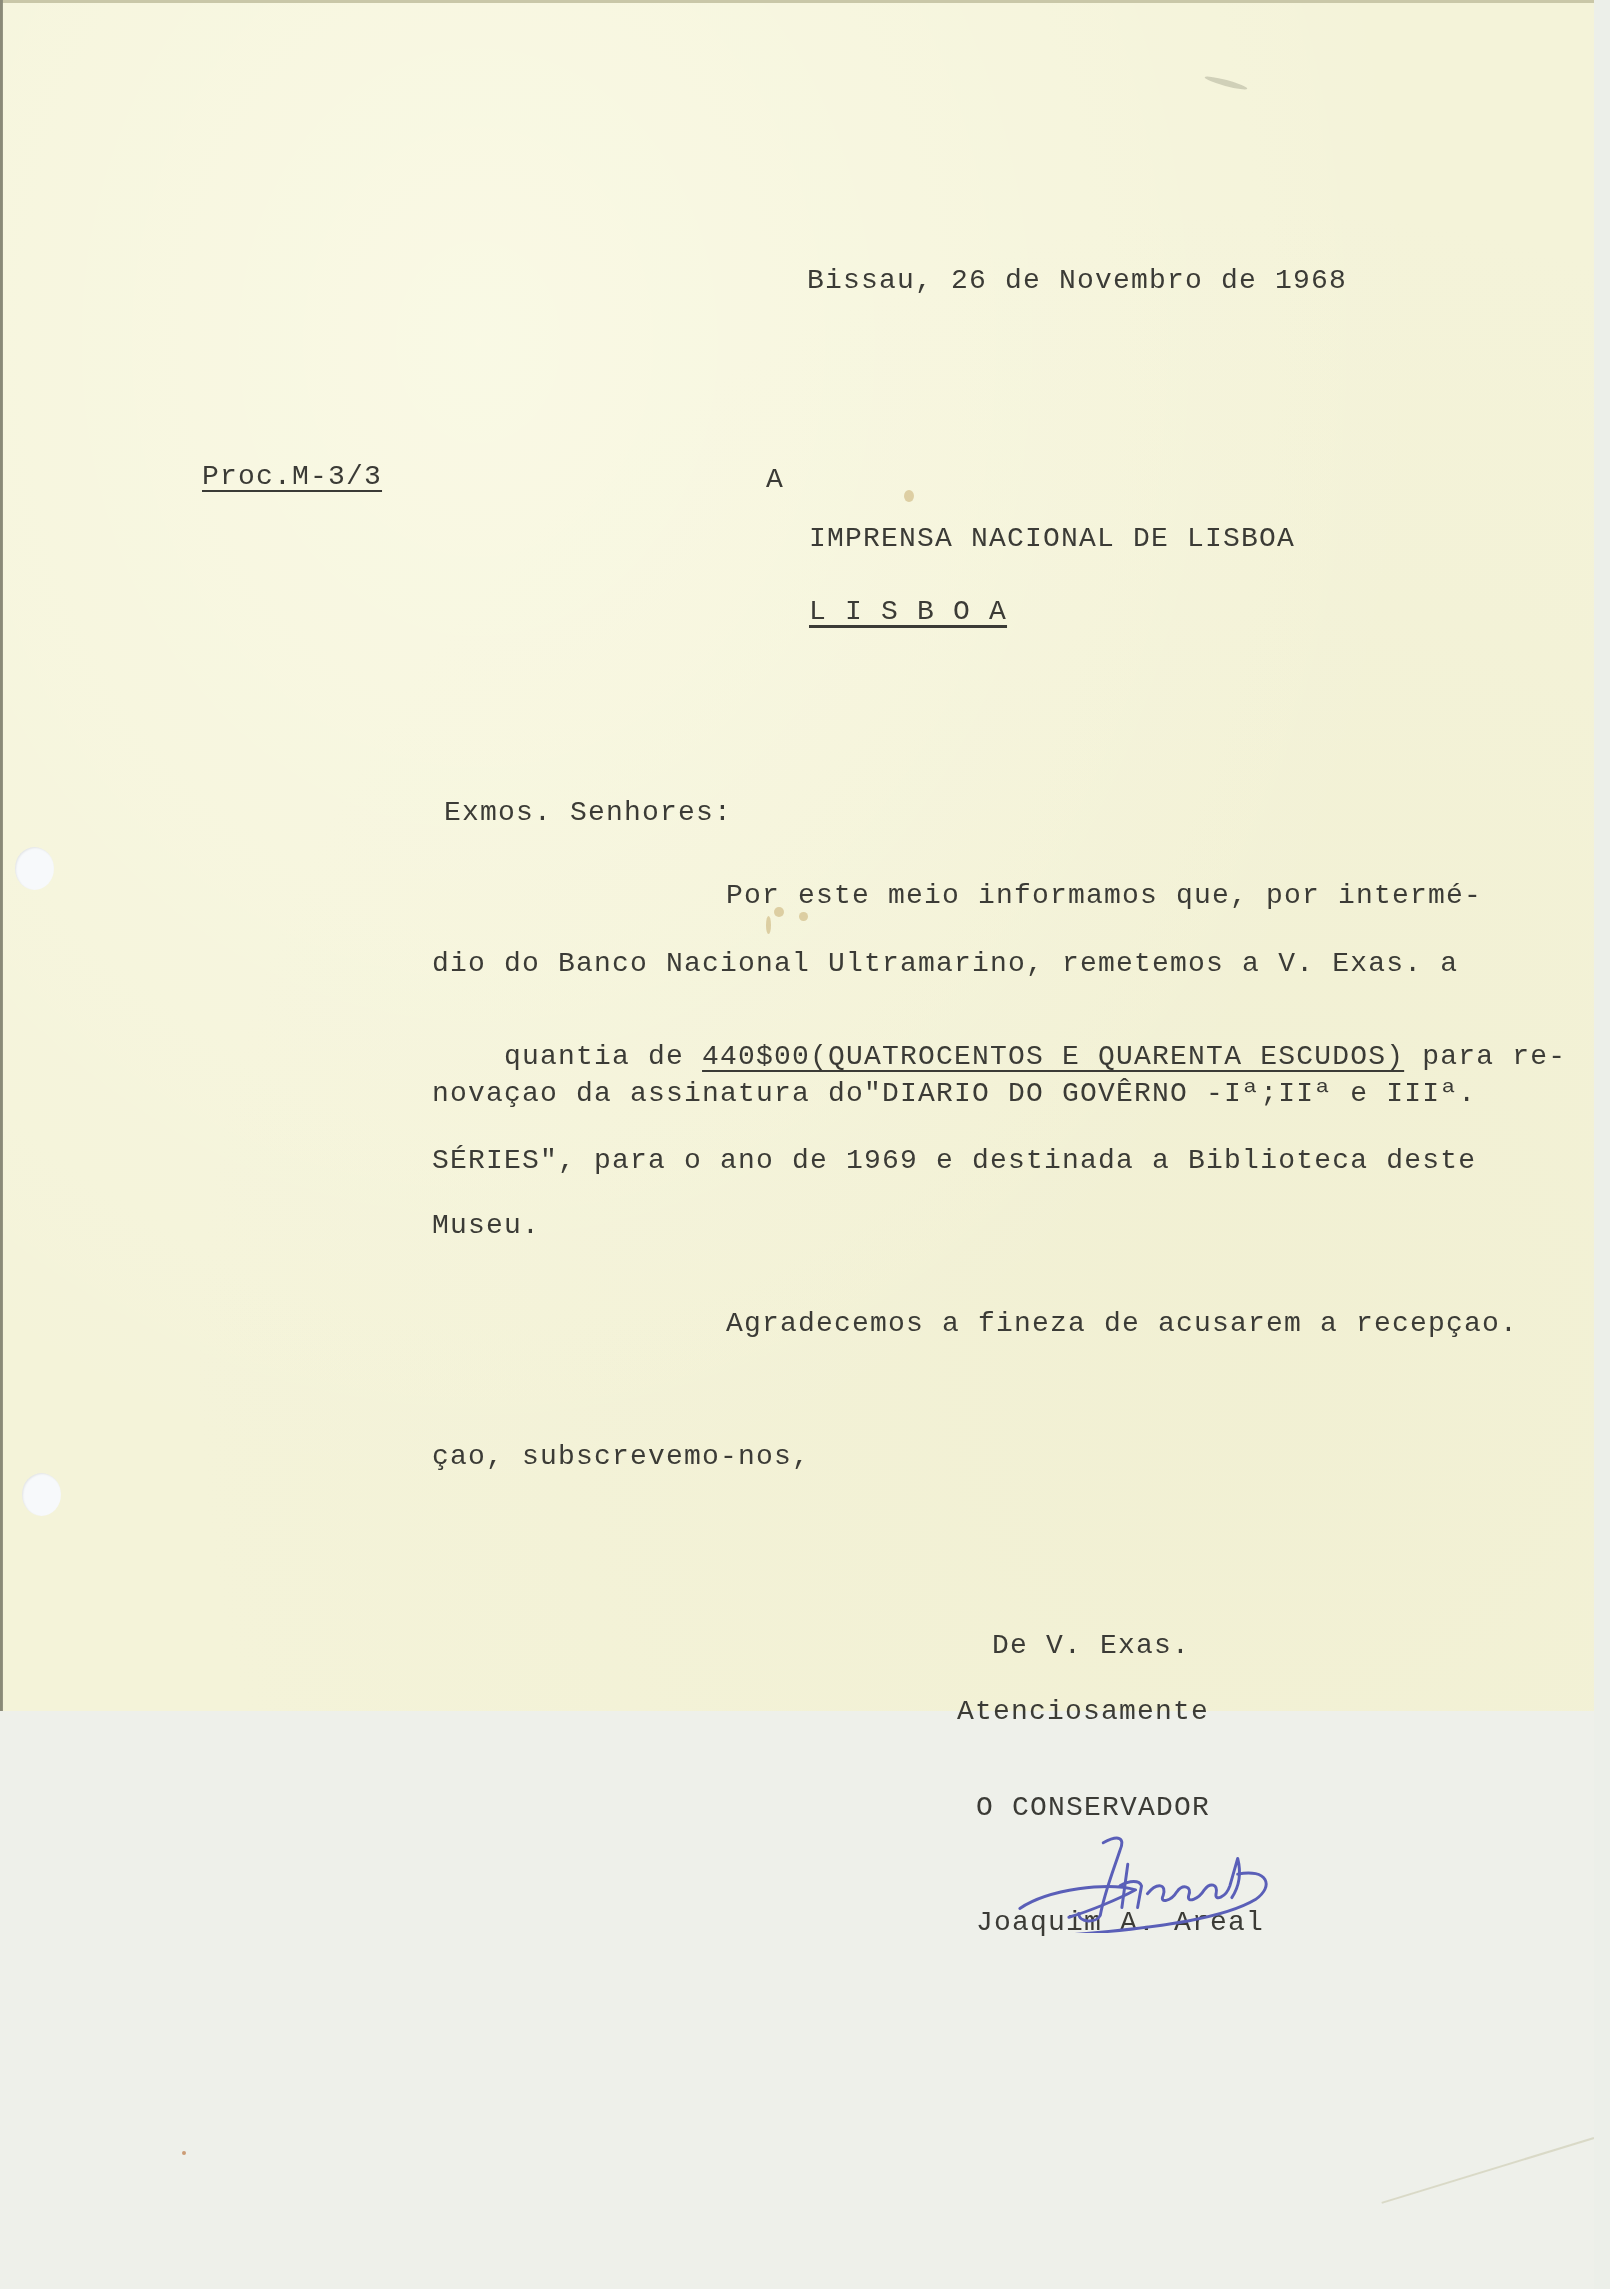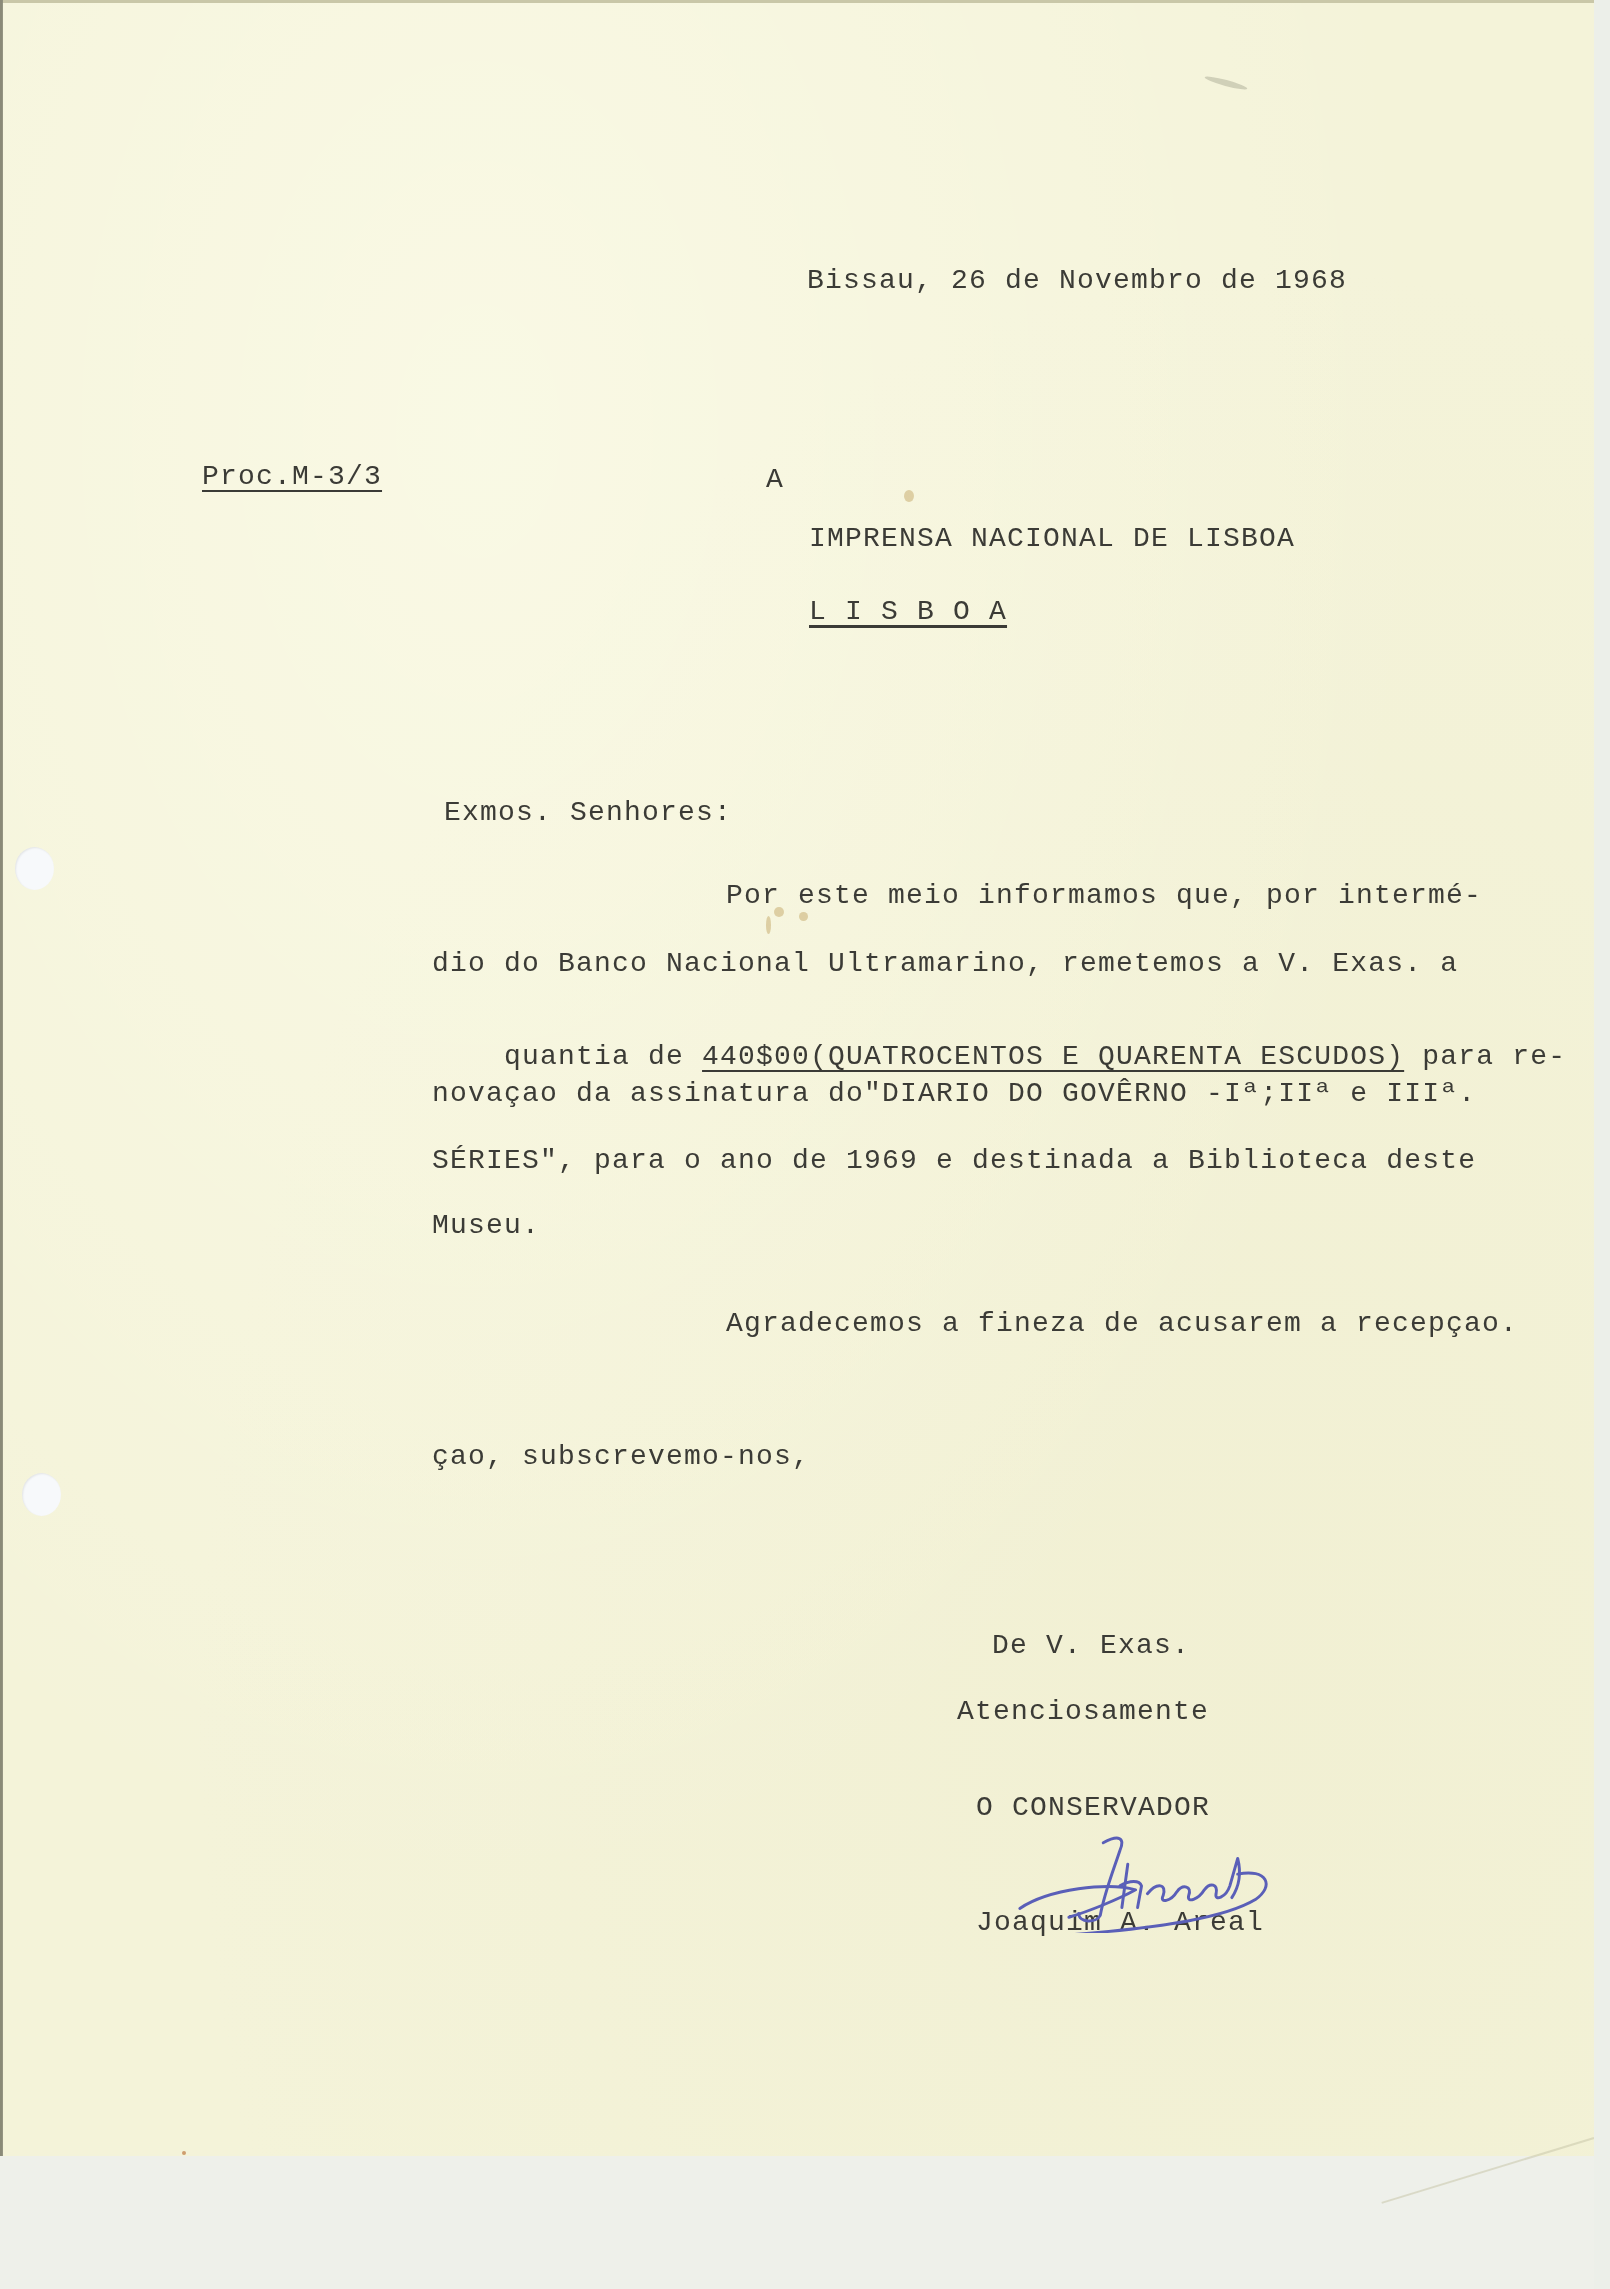--- a/index.html
+++ b/index.html
@@ -8,21 +8,21 @@
       width: 1610px;
       height: 2290px;
       overflow: hidden;
       background: #eef0ea;
     }
     .paper {
       position: absolute;
       left: 0;
       top: 0;
       width: 1594px;
-      height: 2156px;
+      height: 1711px;
       background: #f4f3d9;
       background-image:
         radial-gradient(ellipse at 30% 20%, rgba(255,255,240,0.5), rgba(255,255,240,0) 60%),
         radial-gradient(ellipse at 80% 80%, rgba(236,234,200,0.35), rgba(236,234,200,0) 60%);
       box-shadow: inset 2.9px 0 0 #8a8a78, inset 0 2.9px 0 #c9c7a8;
       font-family: "Liberation Mono", "DejaVu Sans Mono", monospace;
       color: #3b3b36;
     }
     .edge-strip {
       position: absolute;

